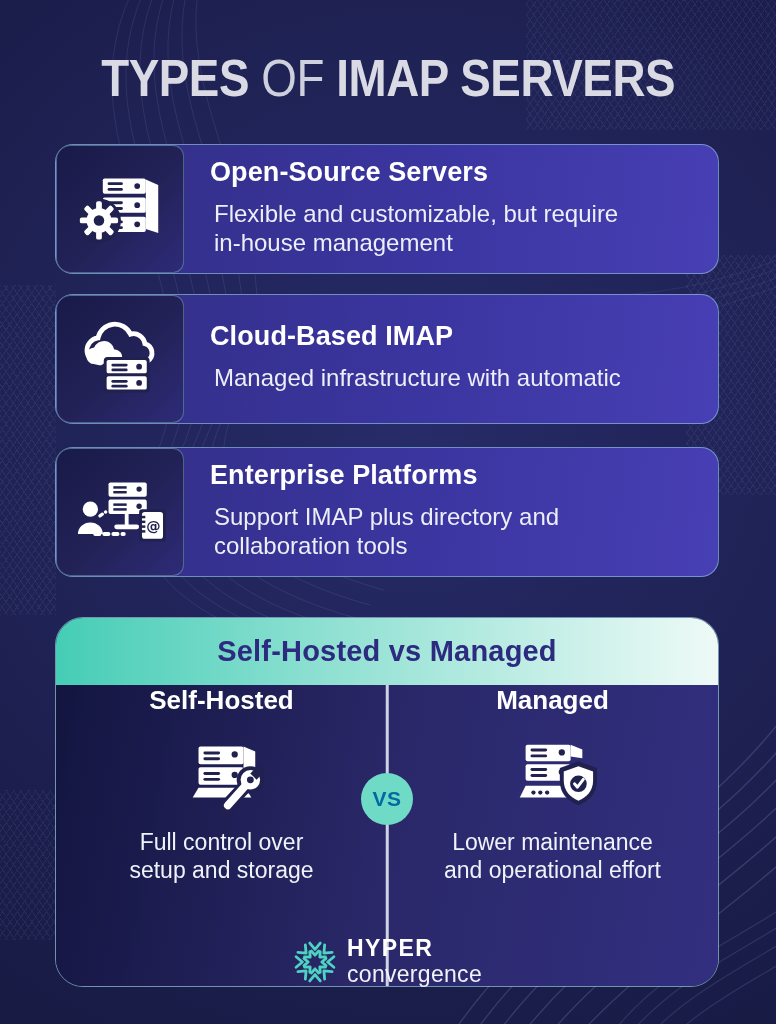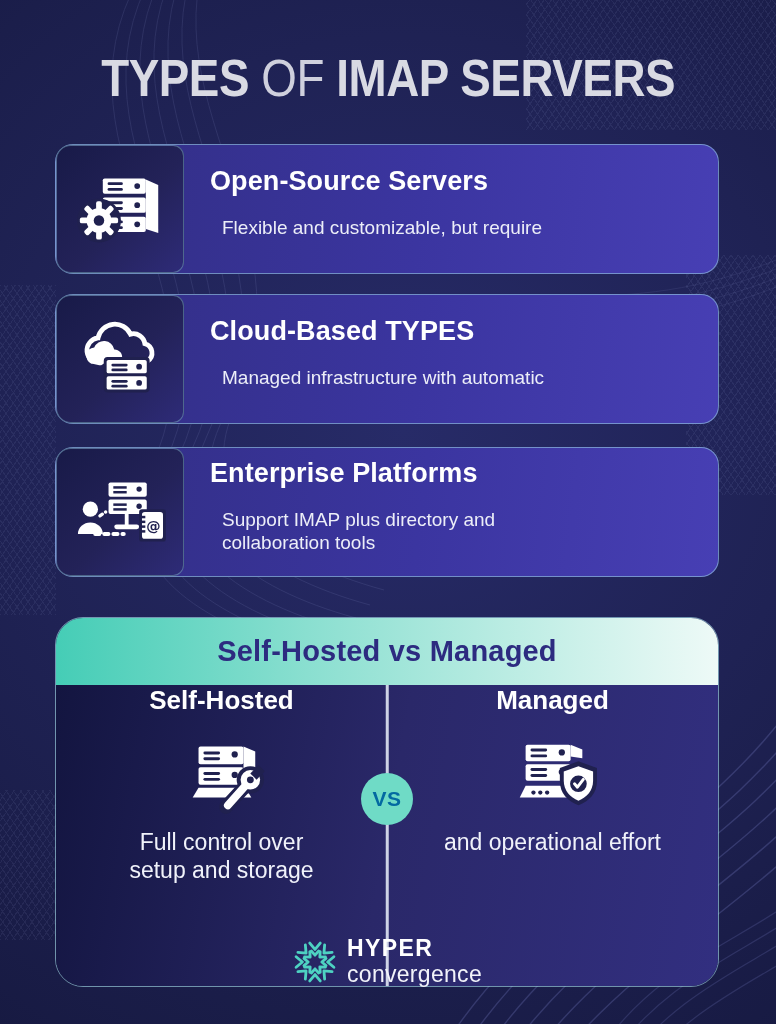--- a/index.html
+++ b/index.html
@@ -29,21 +29,21 @@
     border:1.5px solid rgba(158,216,232,.55);box-sizing:border-box;
     background:linear-gradient(97deg,#312e82 0%,#3b35a0 55%,#473fb4 100%);
     display:flex;align-items:stretch;}
   .icon-tile{flex:0 0 128px;border-radius:15px 11px 11px 15px;
     border:1px solid rgba(150,212,228,.4);box-sizing:border-box;
     background:linear-gradient(135deg,#181a48 0%,#232258 55%,#2e2b78 100%);
     display:flex;align-items:center;justify-content:center;}
   .card-text{flex:1;display:flex;flex-direction:column;justify-content:center;
     padding:0 18px 0 26px;}
   .card-heading{margin:0 0 7px;font-size:27px;font-weight:700;color:#ffffff;letter-spacing:.1px;}
-  .card-desc{margin:12px;font-size:19px;color:#eceef8;line-height:1.22;max-width:480px;}
+  .card-desc{margin:4px;font-size:24px;color:#eceef8;line-height:1.22;max-width:480px;}
   .dline{display:block;}
 
   .compare{position:absolute;left:55px;top:617px;width:664px;height:370px;
     border-radius:28px;border:1.5px solid rgba(170,228,238,.6);box-sizing:border-box;
     overflow:hidden;display:flex;flex-direction:column;}
   .compare-header{height:67px;flex:0 0 67px;display:flex;align-items:center;justify-content:center;
     background:linear-gradient(90deg,#45cdb6 0%,#8adfd0 38%,#eefaf7 100%);}
   .compare-title{margin:0;font-size:29px;font-weight:700;color:#2d2b80;letter-spacing:.2px;}
   .compare-body{flex:1;position:relative;display:flex;
     background:linear-gradient(100deg,#131540 0%,#2a2869 50%,#322f80 100%);}
@@ -159,20 +159,21 @@
               <rect x="20" y="37" width="6" height="9" rx="2"></rect>
             </g>
         </g>
         <circle cx="23" cy="57" r="5.5" fill="#20214f"></circle>
       </svg>
     </div>
     <div class="card-text">
       <h2 class="card-heading">Open-Source Servers</h2>
       <p class="card-desc">
           <span class="dline">Flexible and customizable, but require</span>
+          <span class="dline">in-house management</span>
         </p>
     </div>
   </section>
 
   <section class="card" style="top:294px">
     <div class="icon-tile">
       <svg width="86" height="86" viewBox="0 0 90 90">
         <path d="M25 49 a13 13 0 0 1 -3-26 a18 18 0 0 1 34-4 a12 12 0 0 1 15 10 a10 10 0 0 1 3 18" fill="none" stroke="#fff" stroke-width="5" stroke-linecap="round"></path>
         <path d="M15 50 a9 9 0 0 1 3-17 a11 11 0 0 1 21 2 a8 8 0 0 1 8 10 q-1 5 -6 5 Z" fill="#fff"></path>
         <rect x="28" y="43" width="48" height="37" rx="4" fill="#20214f"></rect>
@@ -182,21 +183,21 @@
           <rect x="36" y="50" width="17" height="2.8" rx="1.4"></rect>
             <rect x="36" y="55" width="17" height="2.8" rx="1.4"></rect>
             <circle cx="65" cy="53" r="3"></circle>
           <rect x="36" y="67" width="17" height="2.8" rx="1.4"></rect>
             <rect x="36" y="72" width="17" height="2.8" rx="1.4"></rect>
             <circle cx="65" cy="70" r="3"></circle>
         </g>
       </svg>
     </div>
     <div class="card-text">
-      <h2 class="card-heading">Cloud-Based TYPES</h2>
+      <h2 class="card-heading">Cloud-Based IMAP</h2>
       <p class="card-desc">
           <span class="dline">Managed infrastructure with automatic</span>
         </p>
     </div>
   </section>
 
   <section class="card" style="top:447px">
     <div class="icon-tile">
       <svg width="92" height="86" viewBox="0 0 96 90">
         <g fill="#fff">
@@ -286,20 +287,21 @@
             <circle cx="28" cy="65" r="2.2"></circle>
               <circle cx="35" cy="65" r="2.2"></circle>
               <circle cx="42" cy="65" r="2.2"></circle>
           </g>
           <path d="M74 33 L93 40 V53 C93 66 85 74 74 78 C63 74 55 66 55 53 V40 Z" fill="#20214f"></path>
           <path d="M74 38 L89 43.5 V53 C89 63 82.5 70 74 73.3 C65.5 70 59 63 59 53 V43.5 Z" fill="#fff"></path>
           <circle cx="74" cy="56" r="8.5" fill="#20214f"></circle>
           <path d="M70 56 L73 59.5 L79 51.5" stroke="#fff" stroke-width="3" fill="none" stroke-linecap="round" stroke-linejoin="round"></path>
         </svg>
         <p class="col-desc">
+            <span class="dline">Lower maintenance</span>
             <span class="dline">and operational effort</span>
           </p>
       </div>
       <div class="divider"></div>
       <div class="vs-badge">
         <span>VS</span>
       </div>
     </div>
   </section>
 

